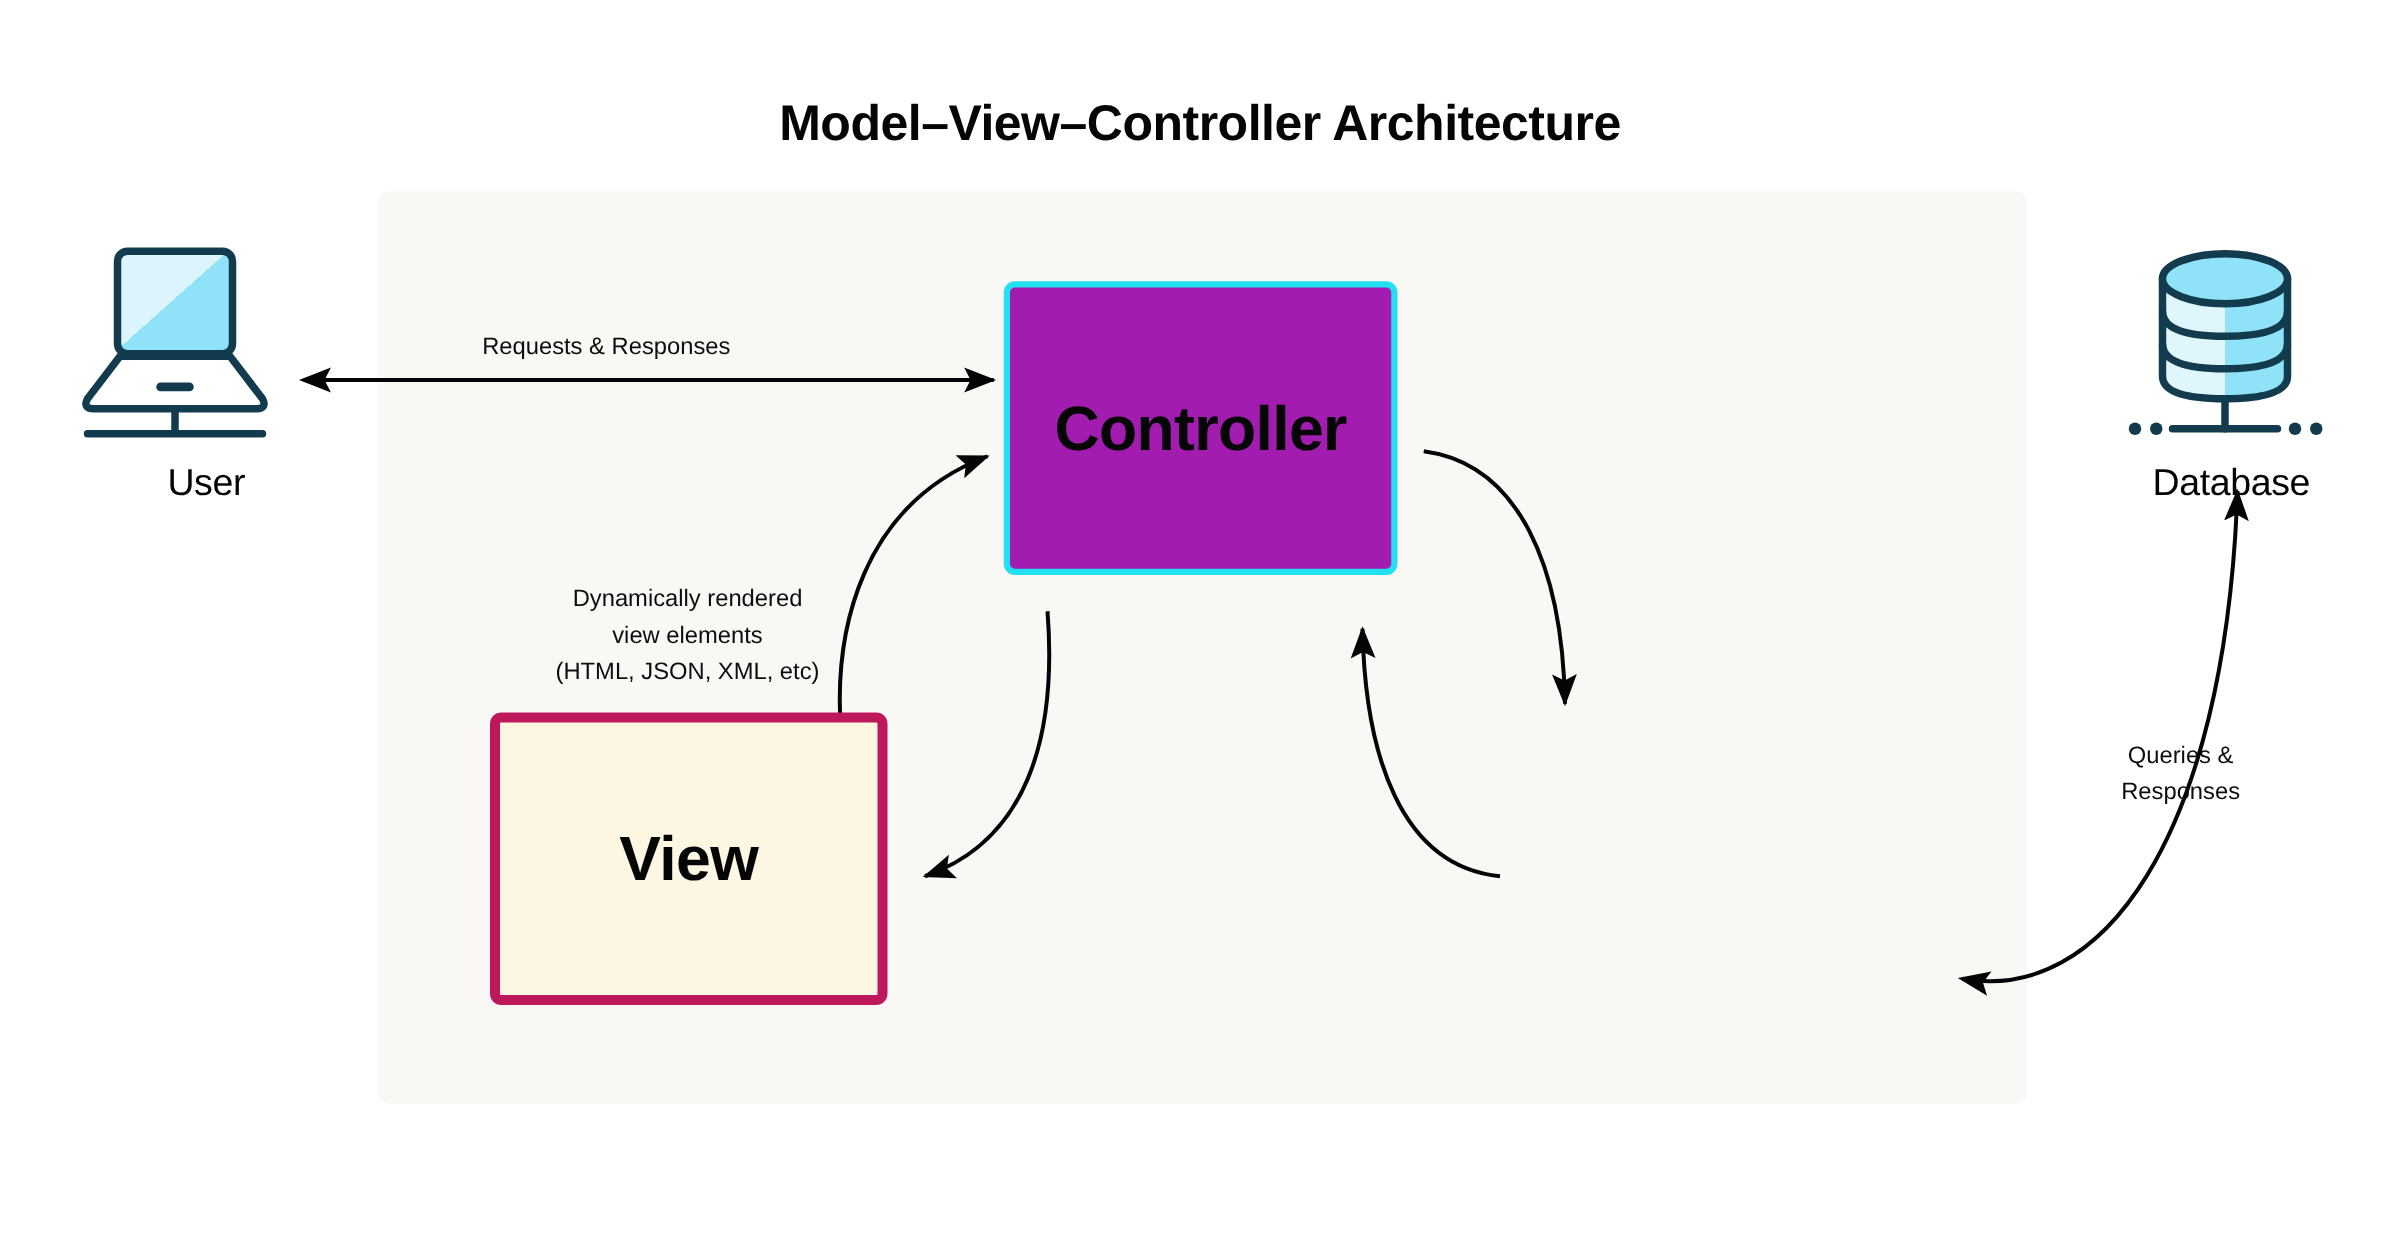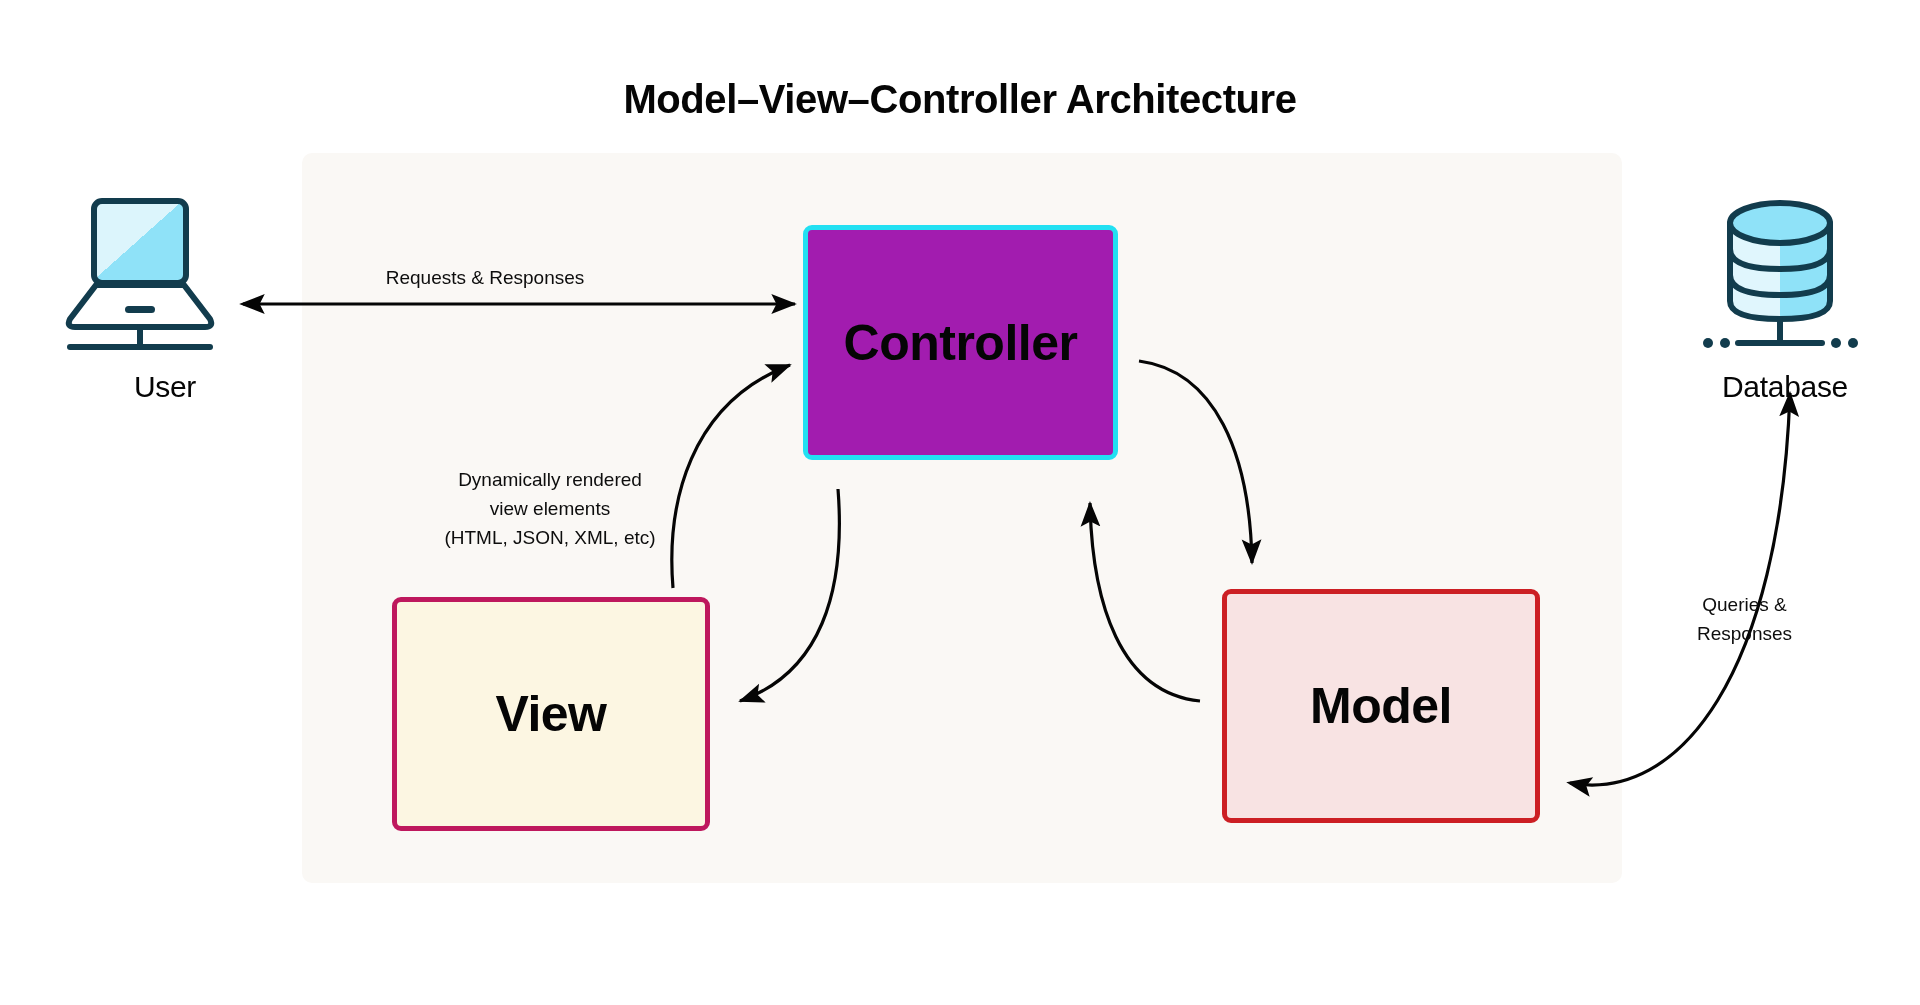--- a/index.html
+++ b/index.html
@@ -63,24 +63,24 @@
     left: 803px;
     top: 192px;
     width: 315px;
     height: 235px;
     border: 5px solid #22E0F2;
     background: #a21caf;
     font-size: 50px;
   }
   #box-view {
     left: 392px;
-    top: 564px;
+    top: 537px;
     width: 318px;
     height: 234px;
-    border: 5px solid #be185d;
+    border: 8px solid #be185d;
     background: #FCF6E2;
     font-size: 50px;
     align-items: center;
   }
   #box-model {
     left: 1222px;
     top: 556px;
     width: 318px;
     height: 234px;
     border: 5px solid #CC1F24;
@@ -229,23 +229,20 @@
   </svg>
 
   <div id="box-controller" class="node-box">
     <span>Controller</span>
   </div>
 
   <div id="box-view" class="node-box">
     <span>View</span>
   </div>
 
-  <div id="box-model" class="node-box">
-    <span>Model</span>
-  </div>
 
   <div id="label-user" class="ext-label">User</div>
 
   <div id="label-db" class="ext-label">Database</div>
 
   <div id="lbl-dynamic" class="edge-label">Dynamically  rendered
 view elements
 (HTML, JSON, XML, etc)</div>
 
   <div id="lbl-requests" class="edge-label">Requests &amp; Responses</div>

